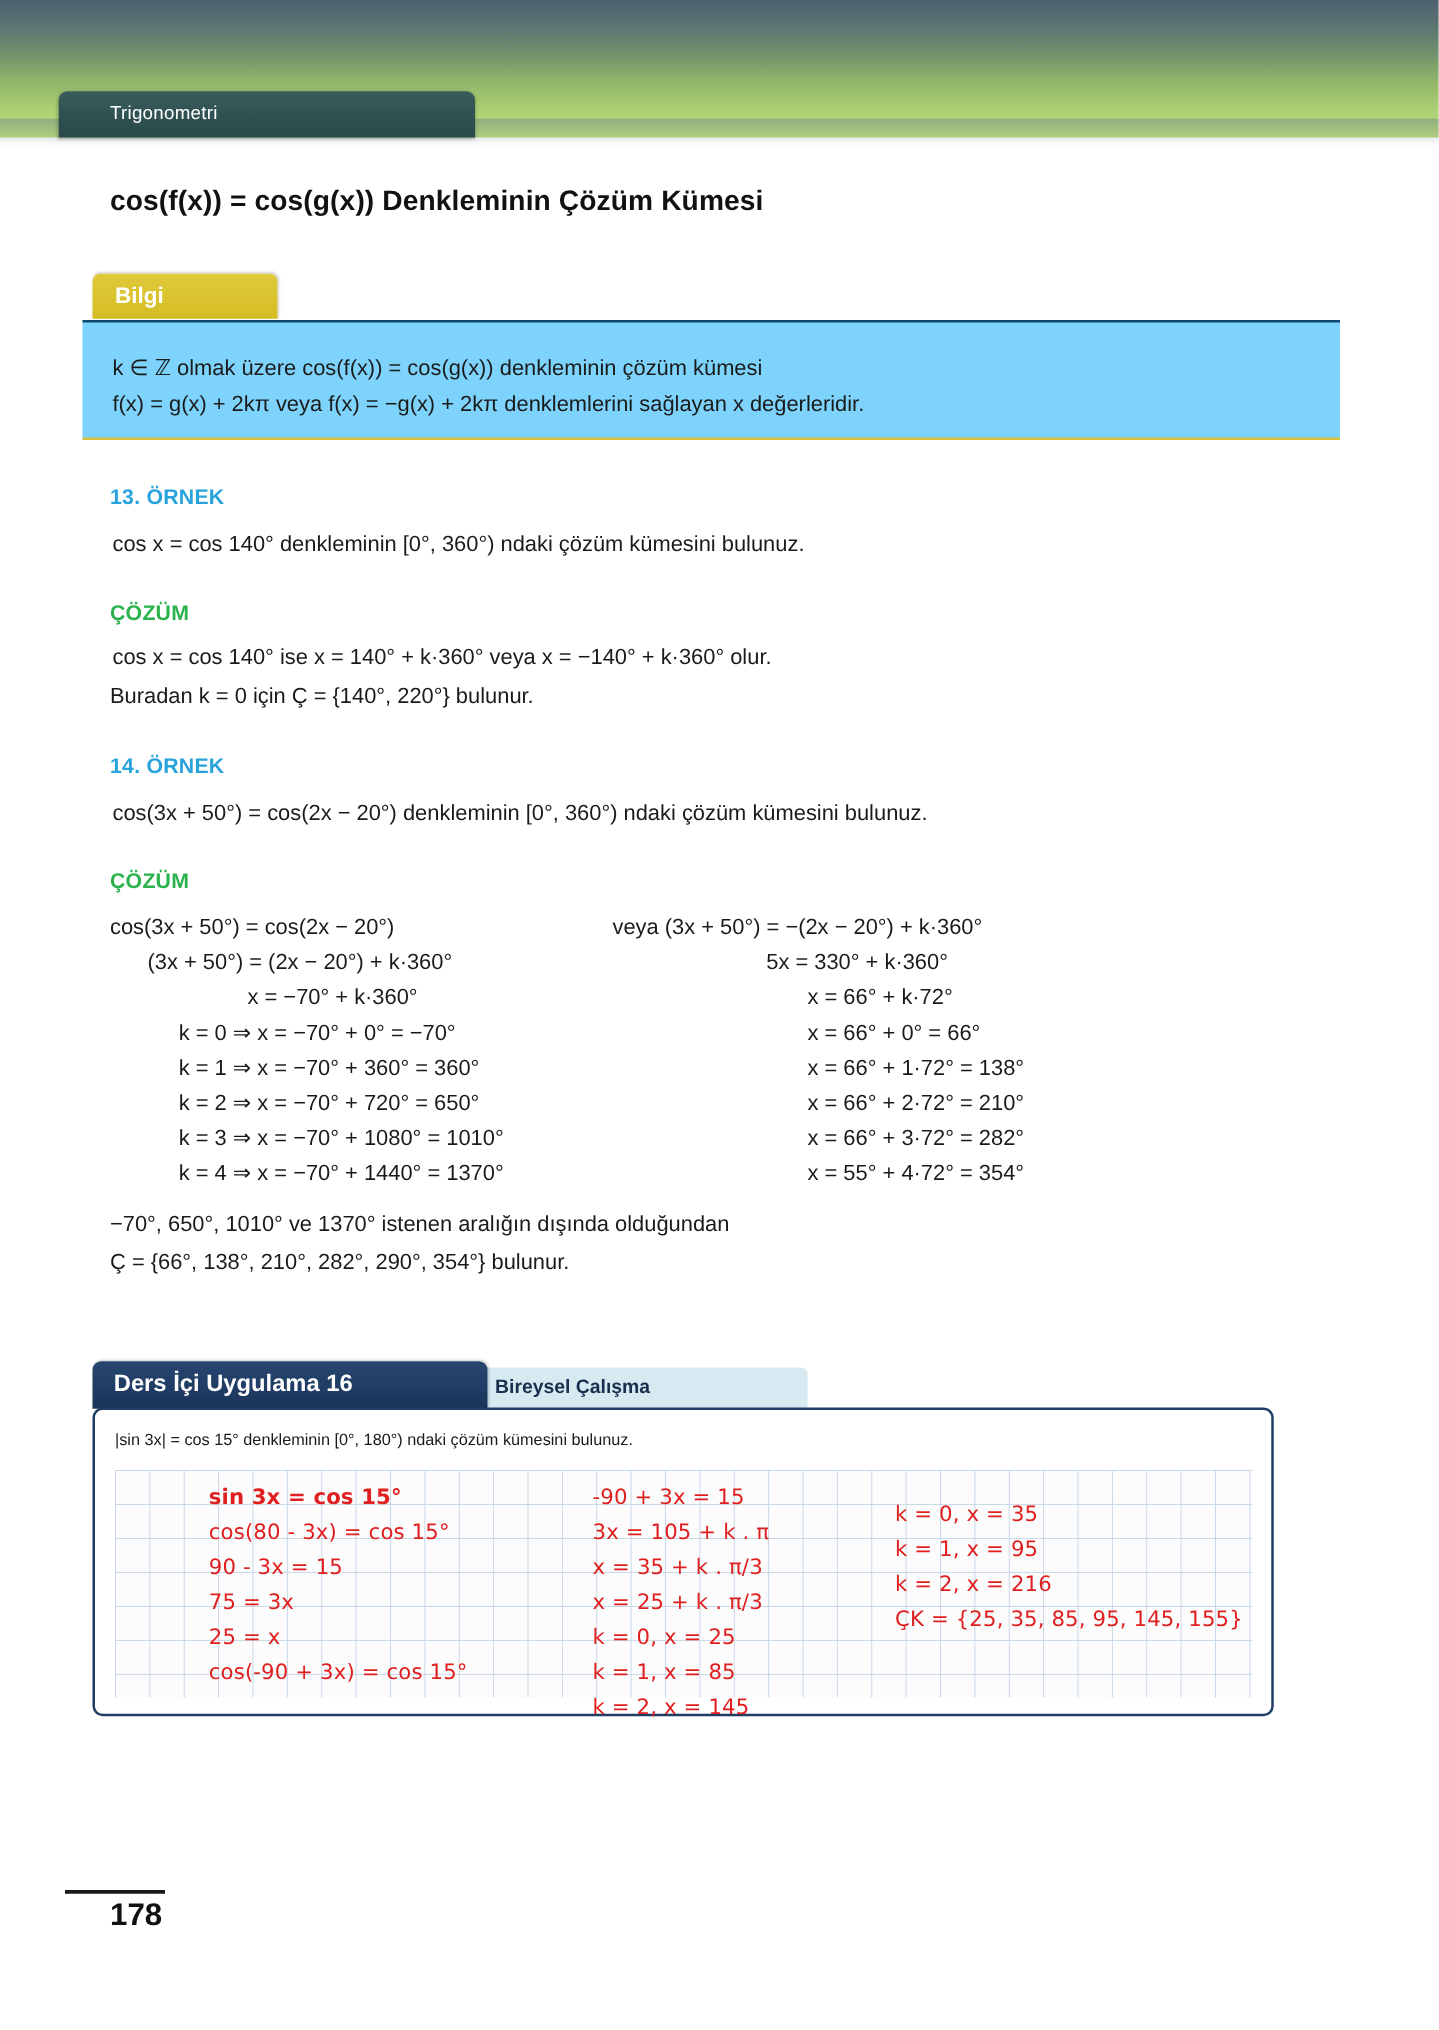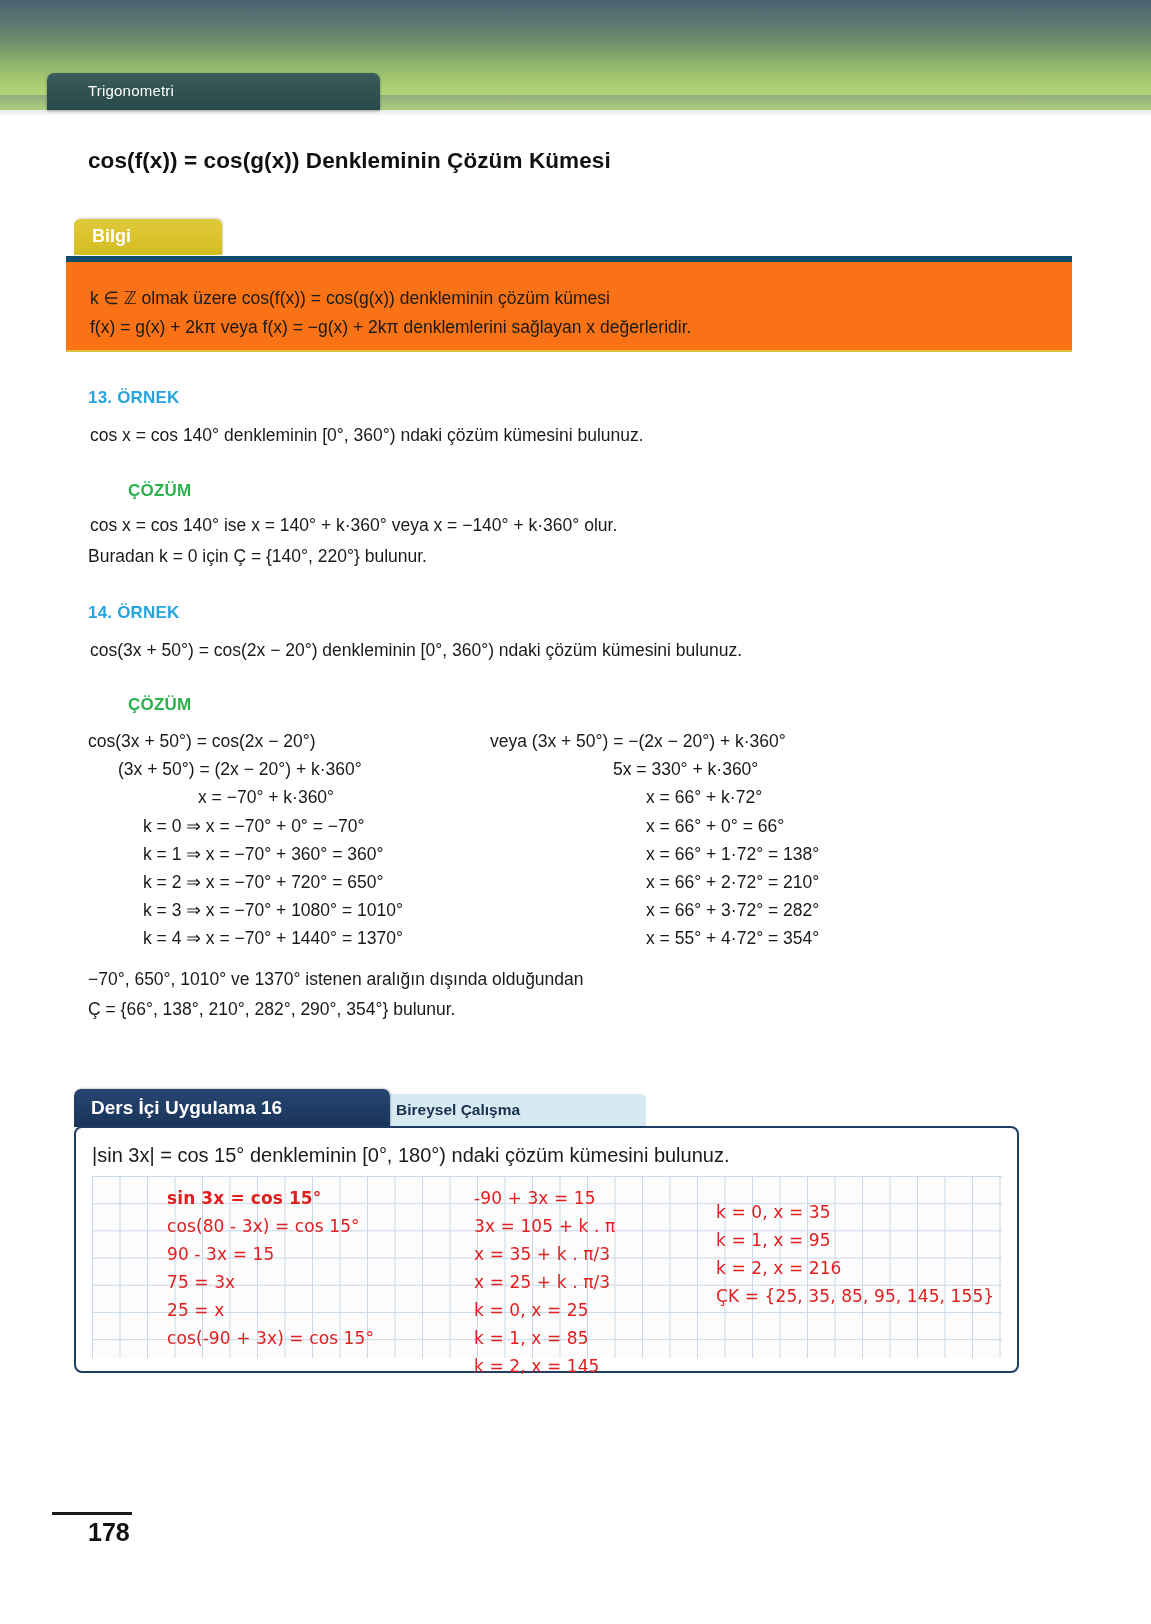--- a/index.html
+++ b/index.html
@@ -54,39 +54,39 @@
     background:linear-gradient(to bottom,#e0c93b 0%, #dbc430 45%, #d4bc22 100%);
     border-radius:6px 6px 0 0;
     box-shadow:1px -1px 2px rgba(0,0,0,0.18);
   }
   .bilgi-tab-label {
     position:absolute; left:18px; top:7px;
     font-size:18px; font-weight:bold; color:#ffffff;
   }
   .bilgi-body {
     position:absolute; left:66px; top:256px; width:1006px; height:96px;
-    background:#f97316;
-    border-top:6px solid #0c4a6e;
+    background:#7dd3fc;
+    border-top:2px solid #0c4a6e;
     border-bottom:2px solid #d9c23a;
   }
   .bilgi-line {
     position:absolute; left:24px;
     font-size:17.5px; color:#1a1a1a; white-space:nowrap;
   }
   .bilgi-line.l1 { top:26px; }
   .bilgi-line.l2 { top:55px; }
 
   
   .ornek-head {
     position:absolute; left:88px;
     font-size:17px; font-weight:bold; color:#29a3dc; letter-spacing:0.2px;
   }
   .cozum-head {
     position:absolute; left:88px;
-    font-size:17px; font-weight:bold; color:#2bb24c; letter-spacing:0.2px;margin-left:40px;
+    font-size:17px; font-weight:bold; color:#2bb24c; letter-spacing:0.2px;
   }
   .body-line {
     position:absolute;
     font-size:17.5px; color:#1a1a1a; white-space:nowrap;
   }
 
   
   .mathcol {
     position:absolute;
     font-size:17.5px; color:#1a1a1a; white-space:nowrap;
@@ -113,21 +113,21 @@
     font-size:15.5px; font-weight:bold; color:#16304d;
   }
   .du-box {
     position:absolute; left:74px; top:1126px; width:945px; height:247px;
     border:2px solid #1f3c64;
     border-radius:8px;
     background:#ffffff;
   }
   .du-question {
     position:absolute; left:16px; top:16px;
-    font-size:20px; color:#1a1a1a; white-space:nowrap;
+    font-size:13px; color:#1a1a1a; white-space:nowrap;
   }
 
   
   .grid-sheet {
     position:absolute; left:16px; top:48px; width:910px; height:182px;
     background-color:#fcfcfc;
     background-image:
       linear-gradient(to right, #c8d8e8 1px, transparent 1px),
       linear-gradient(to bottom, #c8d8e8 1px, transparent 1px);
     background-size:27.5px 27.2px;

